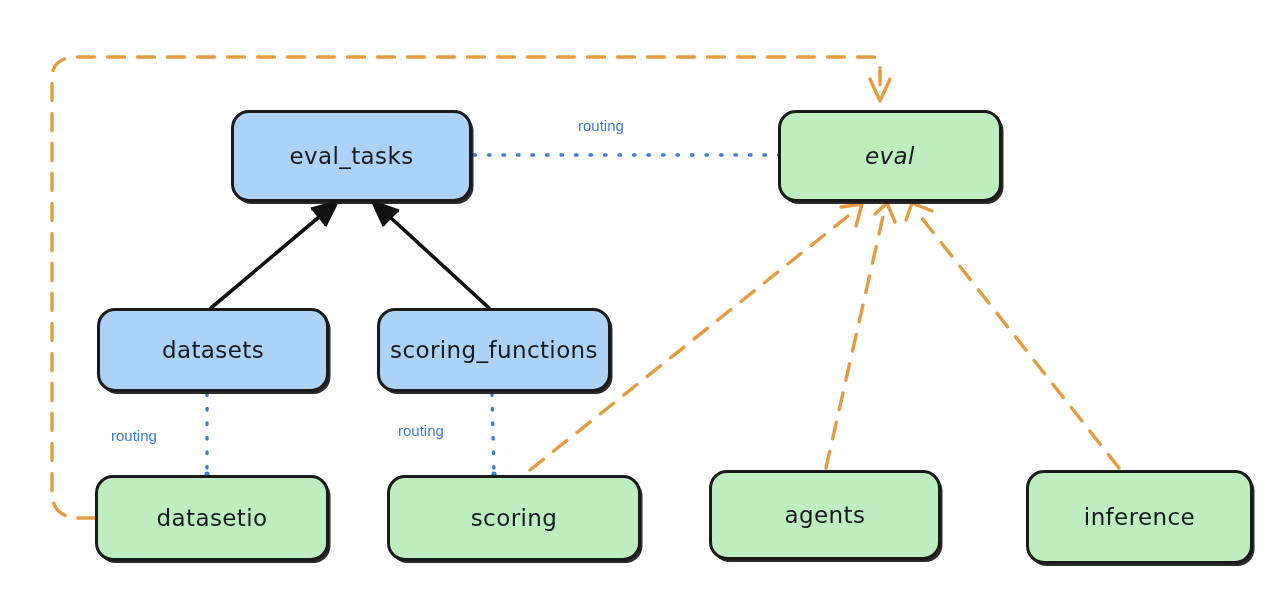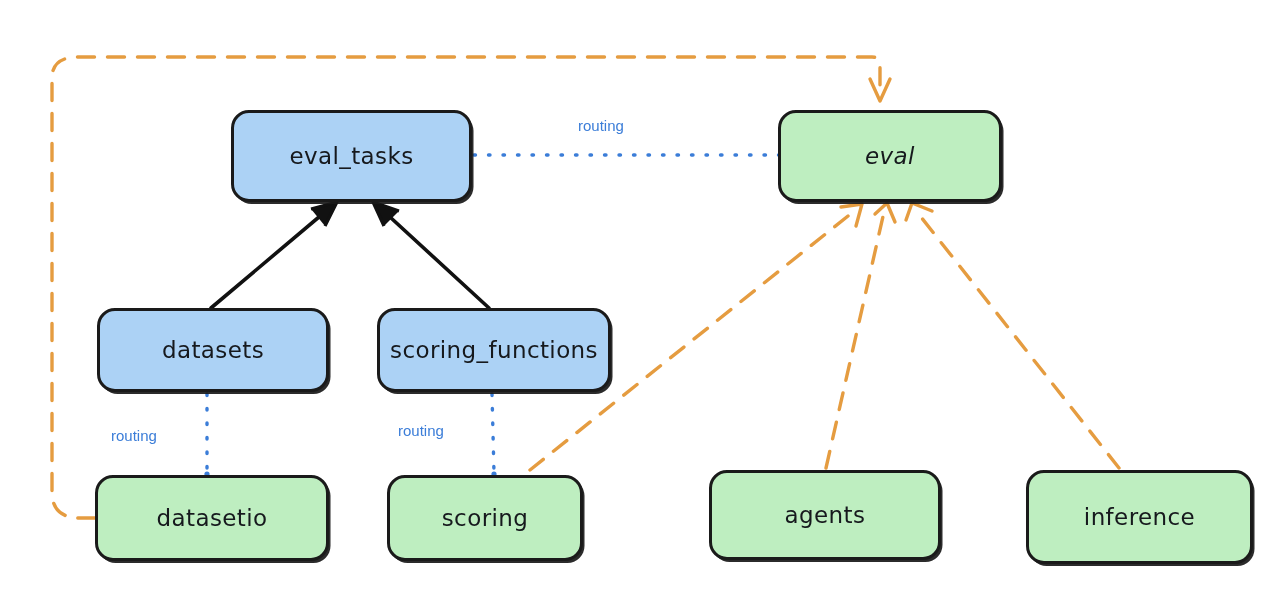--- a/index.html
+++ b/index.html
@@ -117,21 +117,21 @@
   </div>
 
   <div class="node blue" style="left:377px; top:308px; width:234px; height:84px;">
     <span class="node-label">scoring_functions</span>
   </div>
 
   <div class="node green" style="left:95px; top:475px; width:234px; height:86px;">
     <span class="node-label">datasetio</span>
   </div>
 
-  <div class="node green" style="left:387px; top:475px; width:196px; height:86px;">
+  <div class="node green" style="left:387px; top:475px; width:254px; height:86px;">
     <span class="node-label">scoring</span>
   </div>
 
   <div class="node green" style="left:709px; top:470px; width:232px; height:90px;">
     <span class="node-label">agents</span>
   </div>
 
   <div class="node green" style="left:1026px; top:470px; width:227px; height:94px;text-align:center;">
     <span class="node-label">inference</span>
   </div>

